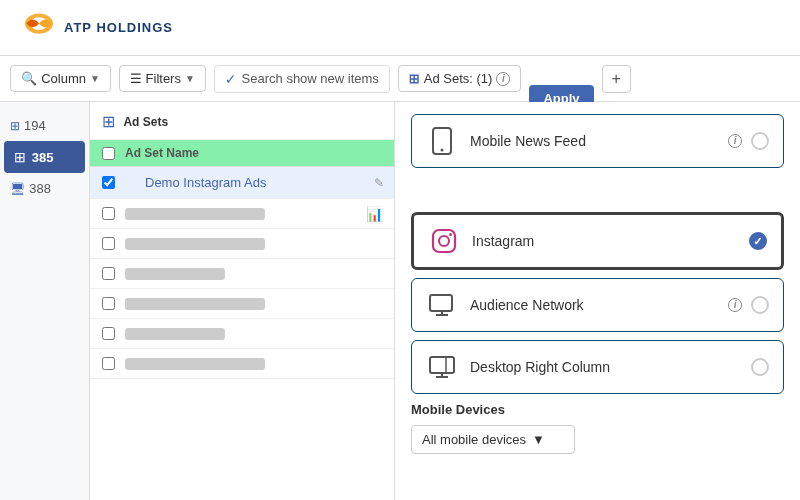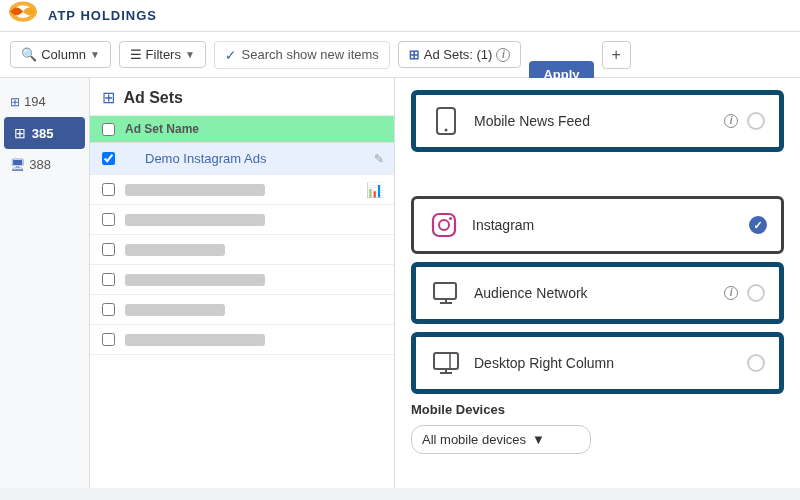--- a/index.html
+++ b/index.html
@@ -1,25 +1,25 @@
 <!DOCTYPE html>
 <html><head>
   <meta charset="utf-8">
   <style>
     * { box-sizing: border-box; margin: 0; padding: 0; font-family: -apple-system, BlinkMacSystemFont, 'Segoe UI', Arial, sans-serif; }
     body { background: #f0f2f5; width: 800px; height: 500px; overflow: hidden; }
 
     
     .logo-bar {
       background: white;
-      padding: 6px 4px;
+      padding: 6px 20px;
       display: flex;
       align-items: center;
       border-bottom: 1px solid #ddd;
-      height: 32px;
+      height: 56px;
     }
     .logo-container {
       display: flex;
       align-items: center;
       gap: 6px;
     }
     .logo-icon {
       width: 38px;
       height: 38px;
     }
@@ -169,21 +169,21 @@
     }
     .center-header {
       display: flex;
       align-items: center;
       gap: 8px;
       padding: 10px 12px 8px;
       border-bottom: 1px solid #eee;
     }
     .center-header .grid-icon { color: #4267B2; font-size: 16px; }
     .center-title {
-      font-size: 16px;
+      font-size: 12px;
       font-weight: 600;
       color: #333;
     }
     .table-header {
       display: flex;
       align-items: center;
       padding: 6px 12px;
       background: #86efac;
       border-bottom: 1px solid #ddd;
       font-size: 12px;
@@ -236,21 +236,21 @@
     .right-panel {
       flex: 1;
       background: white;
       padding: 12px 16px;
       overflow-y: auto;
     }
     .placement-item {
       display: flex;
       align-items: center;
       padding: 10px 14px;
-      border: 5px solid #0c4a6e;
+      border: 1px solid #0c4a6e;
       border-radius: 6px;
       margin-bottom: 8px;
       background: white;
       cursor: pointer;
     }
     .placement-item.highlighted {
       border: 3px solid #404040;
       margin-top: 44px;
     }
     .placement-icon {
@@ -293,27 +293,27 @@
       font-weight: 700;
       color: #333;
       margin-bottom: 8px;
       margin-top: 4px;
     }
     .mobile-devices-select {
       display: flex;
       align-items: center;
       gap: 6px;
       border: 1px solid #ccc;
-      border-radius: 12px;
+      border-radius: 4px;
       padding: 6px 10px;
       font-size: 13px;
       color: #333;
       background: white;
       cursor: pointer;
-      width: 180px;
+      width: 164px;
     }
   </style>
 </head>
 <body>
 
 <div class="logo-bar">
   <div class="logo-container">
     <svg class="logo-icon" viewBox="0 0 60 50" xmlns="http://www.w3.org/2000/svg">
       <ellipse cx="30" cy="18" rx="22" ry="16" fill="#f5a623" opacity="0.9"></ellipse>
       <ellipse cx="30" cy="18" rx="14" ry="10" fill="white"></ellipse>

